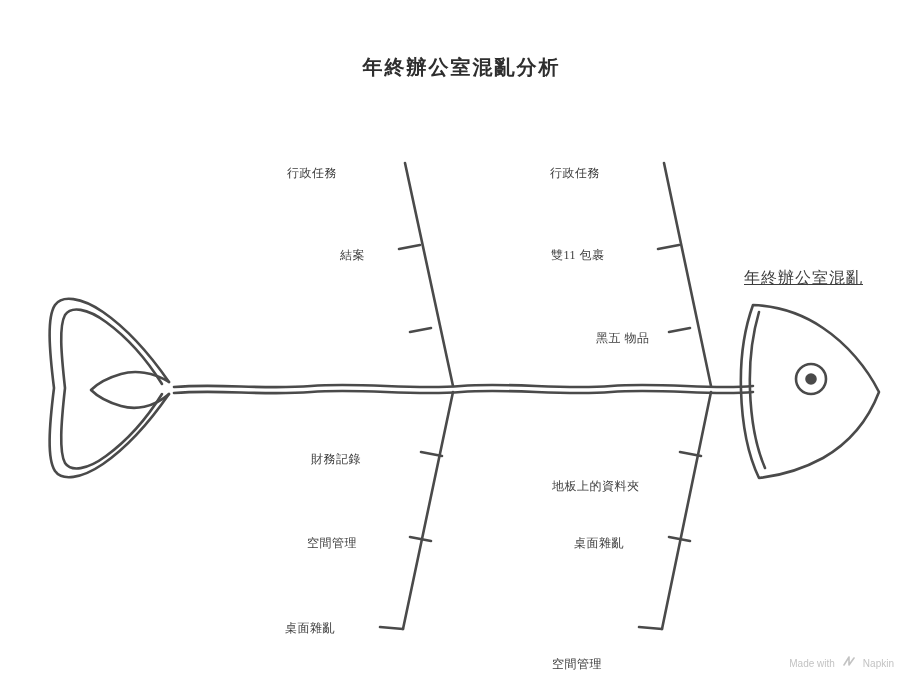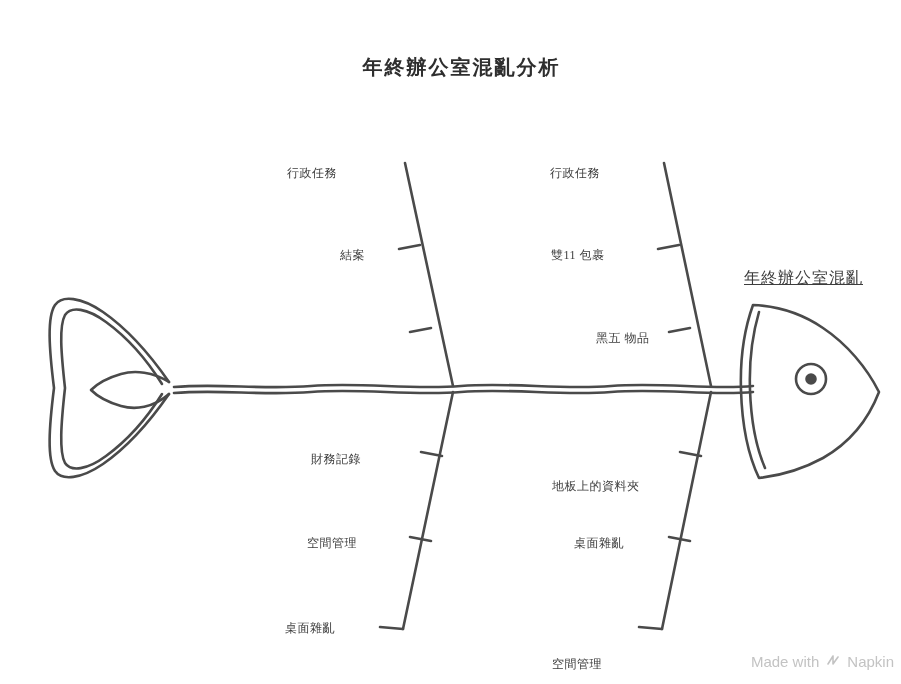--- a/index.html
+++ b/index.html
@@ -56,21 +56,21 @@
   }
   #watermark {
     position: absolute;
     right: 18px;
     bottom: 14px;
     display: flex;
     align-items: center;
     gap: 8px;
     color: #c3c3c3;
     font-family: "Liberation Sans", sans-serif;
-    font-size: 15px;
+    font-size: 10px;
   }
   #watermark .wm-brand { font-weight: normal; color: #c3c3c3; }
   #watermark .wm-mark { display: inline-block; }
 </style>
 </head>
 <body>
 
 <div id="page">
 
   <div id="page-title">年終辦公室混亂分析</div>

